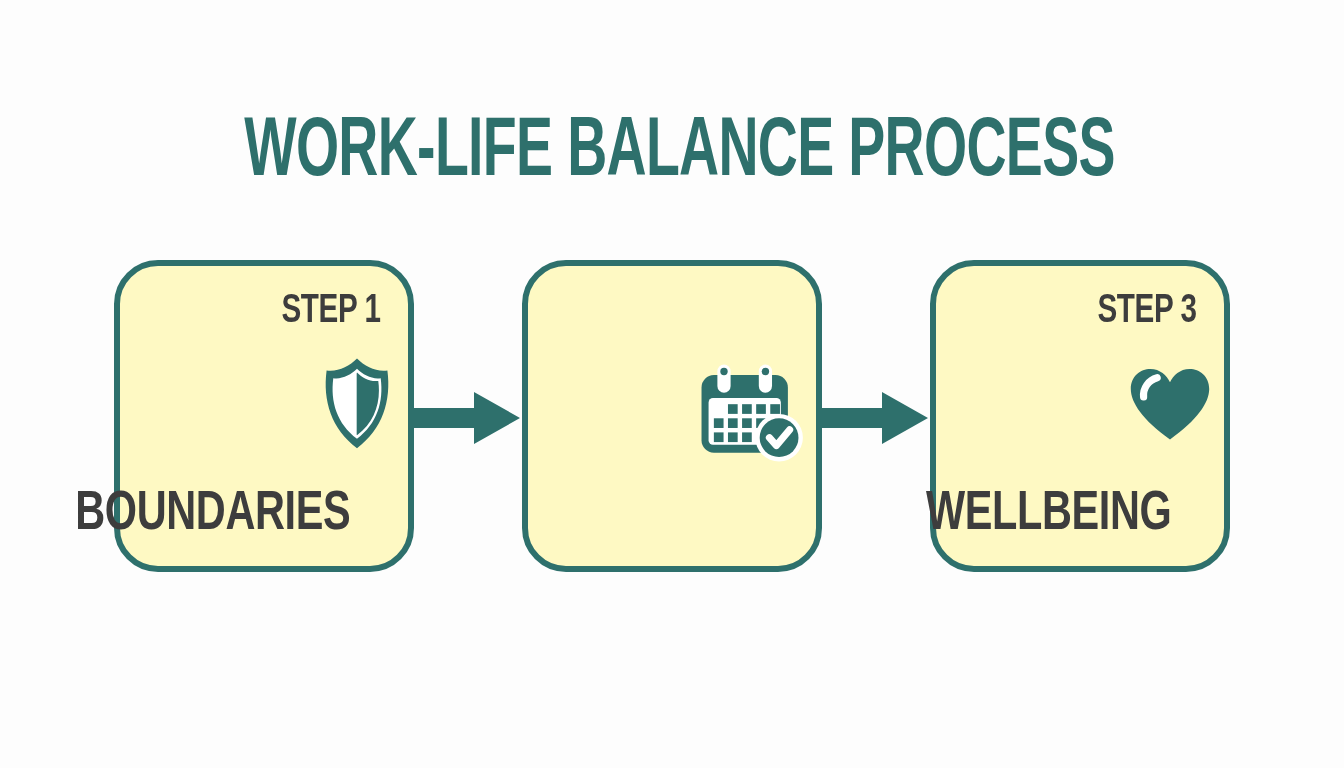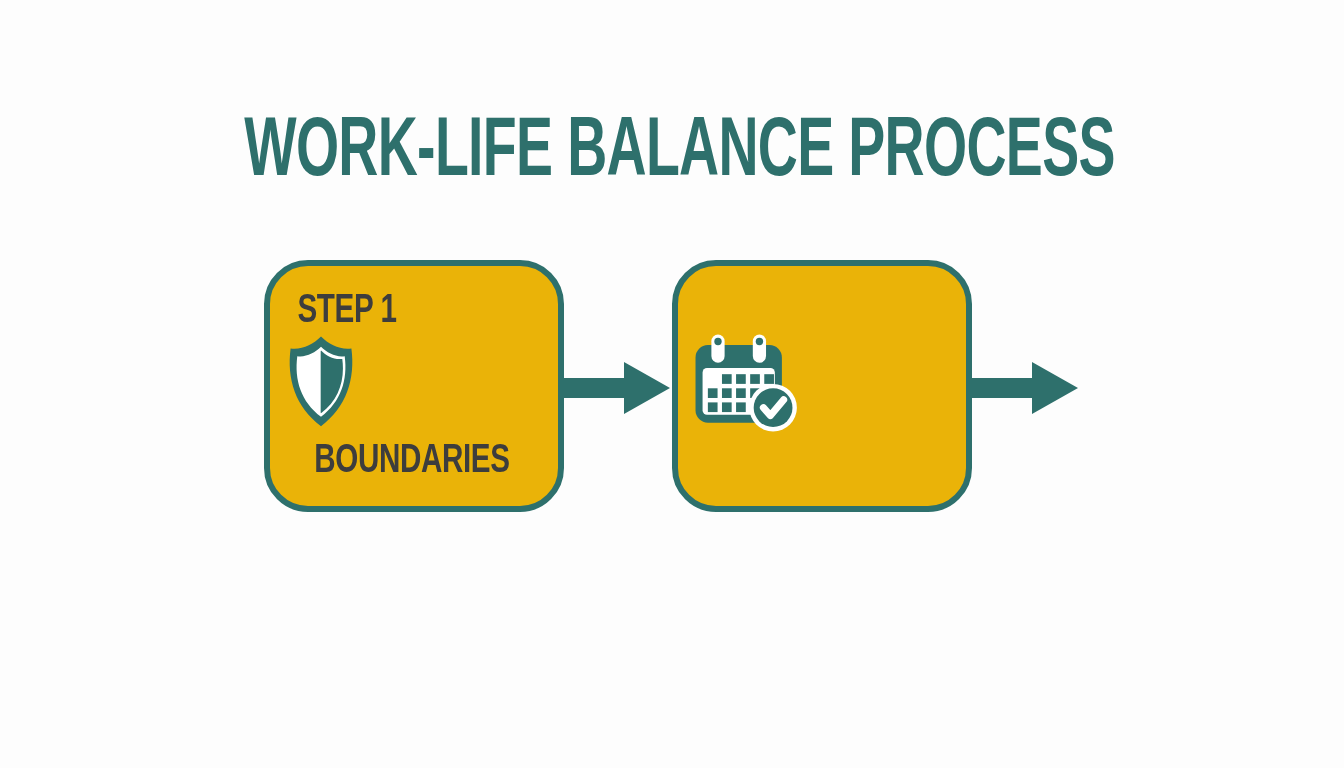--- a/index.html
+++ b/index.html
@@ -24,35 +24,35 @@
   }
 
   
   .flow {
     margin-top:72px;
     display:flex;
     align-items:center;
     justify-content:center;
   }
   .card {
-    width:300px; height:252px;
+    width:300px; height:312px;
     box-sizing:border-box;
-    background:#eab308;
+    background:#fef9c3;
     border:6px solid var(--accent, #2E706C);
     border-radius:44px;
     display:flex; flex-direction:column;
-    align-items:flex-start; justify-content:space-between;
+    align-items:flex-end; justify-content:space-between;
     padding:22px 10px 28px 10px;
   }
   .step-label, .step-name {
     color: var(--text-dark, #3D3D3D);
     font-weight:bold; line-height:1; white-space:nowrap;
   }
   .step-label { font-size:40px; }
-  .step-name  { font-size:40px; }
+  .step-name  { font-size:56px; }
   .cond { display:inline-block; transform:scaleX(0.74); transform-origin:center center; letter-spacing:-0.5px; }
   .icon-wrap {
     flex:1 1 auto;
     display:flex; align-items:center; justify-content:center;
   }
   .arrow-wrap {
     width:108px; height:64px;
     display:flex; align-items:center; justify-content:flex-start;
     margin-top:4px;
   }
@@ -136,15 +136,29 @@
         </svg>
       </div>
     </div>
 
     <div class="arrow-wrap">
       <svg width="108" height="64" viewBox="0 0 108 64" aria-hidden="true">
         <polygon class="fill-accent" points="0,22 60,22 60,6 106,32 60,58 60,42 0,42"></polygon>
       </svg>
     </div>
 
+    <div class="card">
+      <div class="step-label">
+        <span class="cond">STEP 3</span>
+      </div>
+      <div class="icon-wrap">
+        <svg width="88" height="80" viewBox="0 0 110 100" aria-hidden="true">
+          <path class="fill-accent" d="M55 93 C21 69 6 47 6 30 C6 14 18 5 30.5 5 C42.5 5 51 13 55 21.5 C59 13 67.5 5 79.5 5 C92 5 104 14 104 30 C104 47 89 69 55 93 Z"></path>
+          <path d="M22 40 C21 29 28 19 39 16" fill="none" class="stroke-white" stroke-width="9" stroke-linecap="round"></path>
+        </svg>
+      </div>
+      <div class="step-name">
+        <span class="cond">WELLBEING</span>
+      </div>
+    </div>
 
   </div>
 </div>
 
 </body></html>

